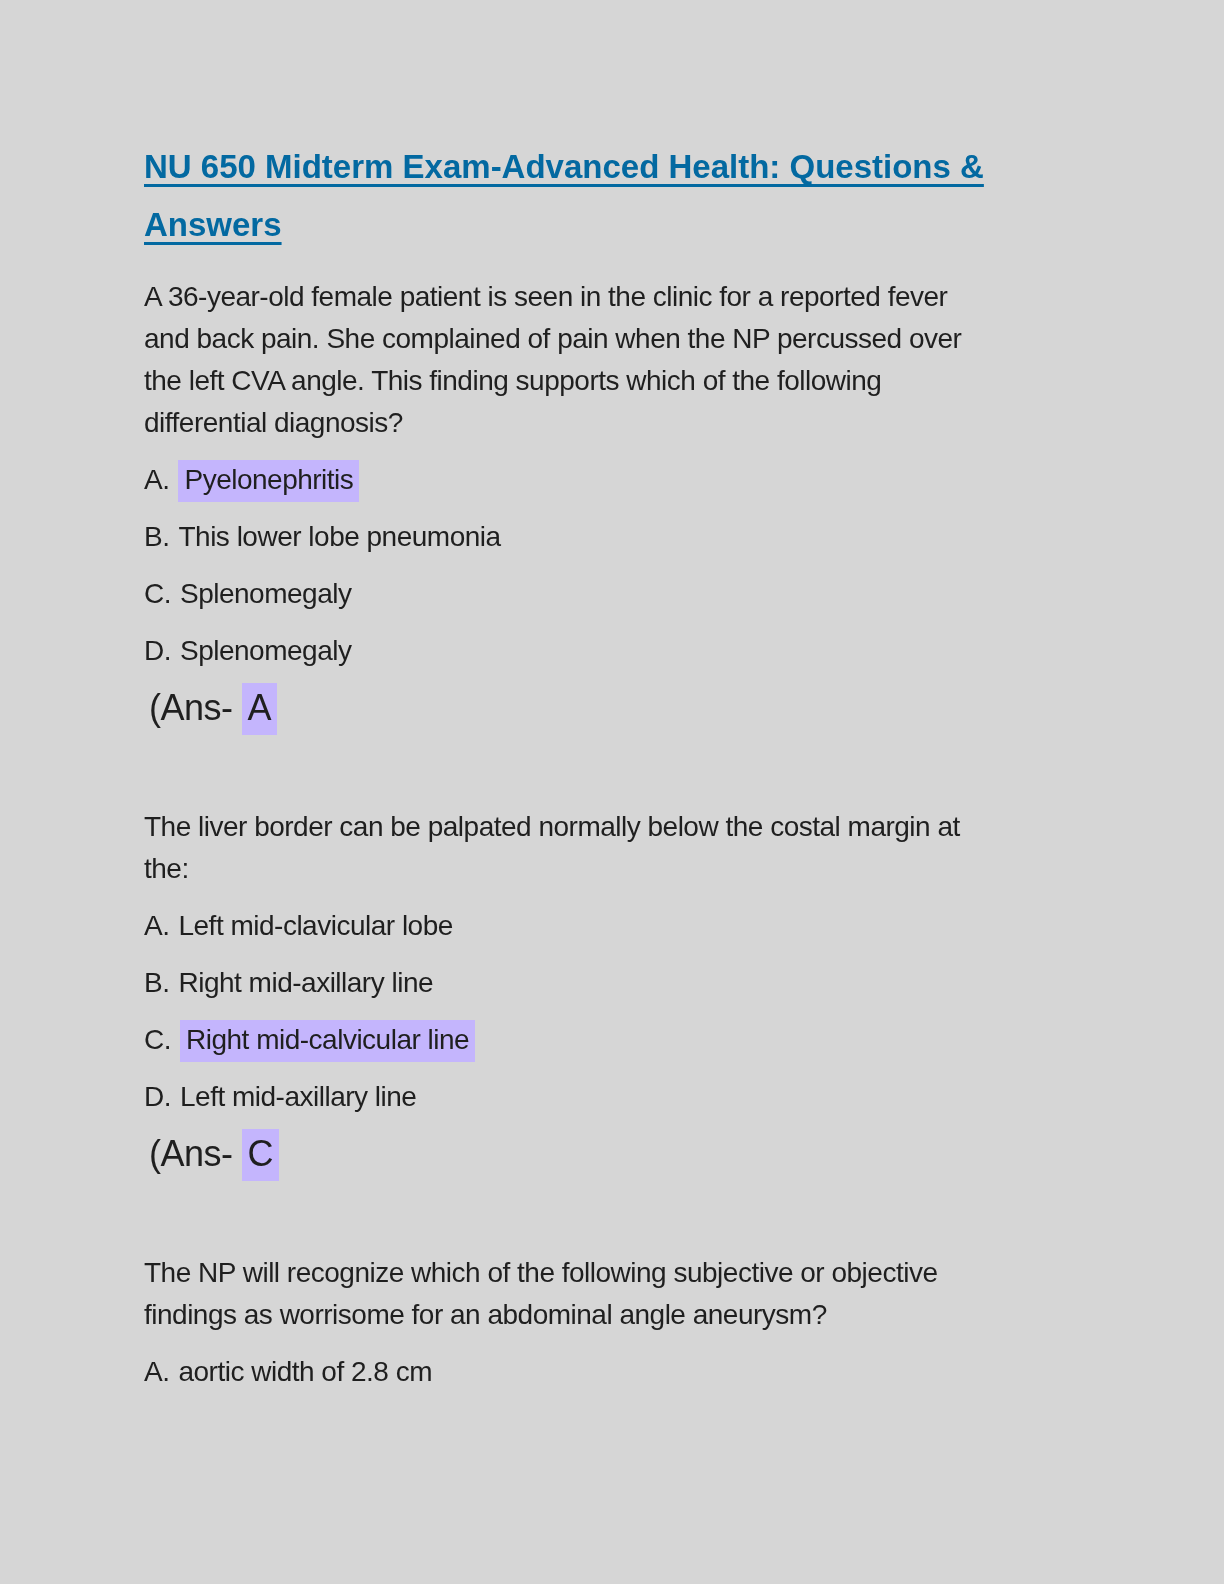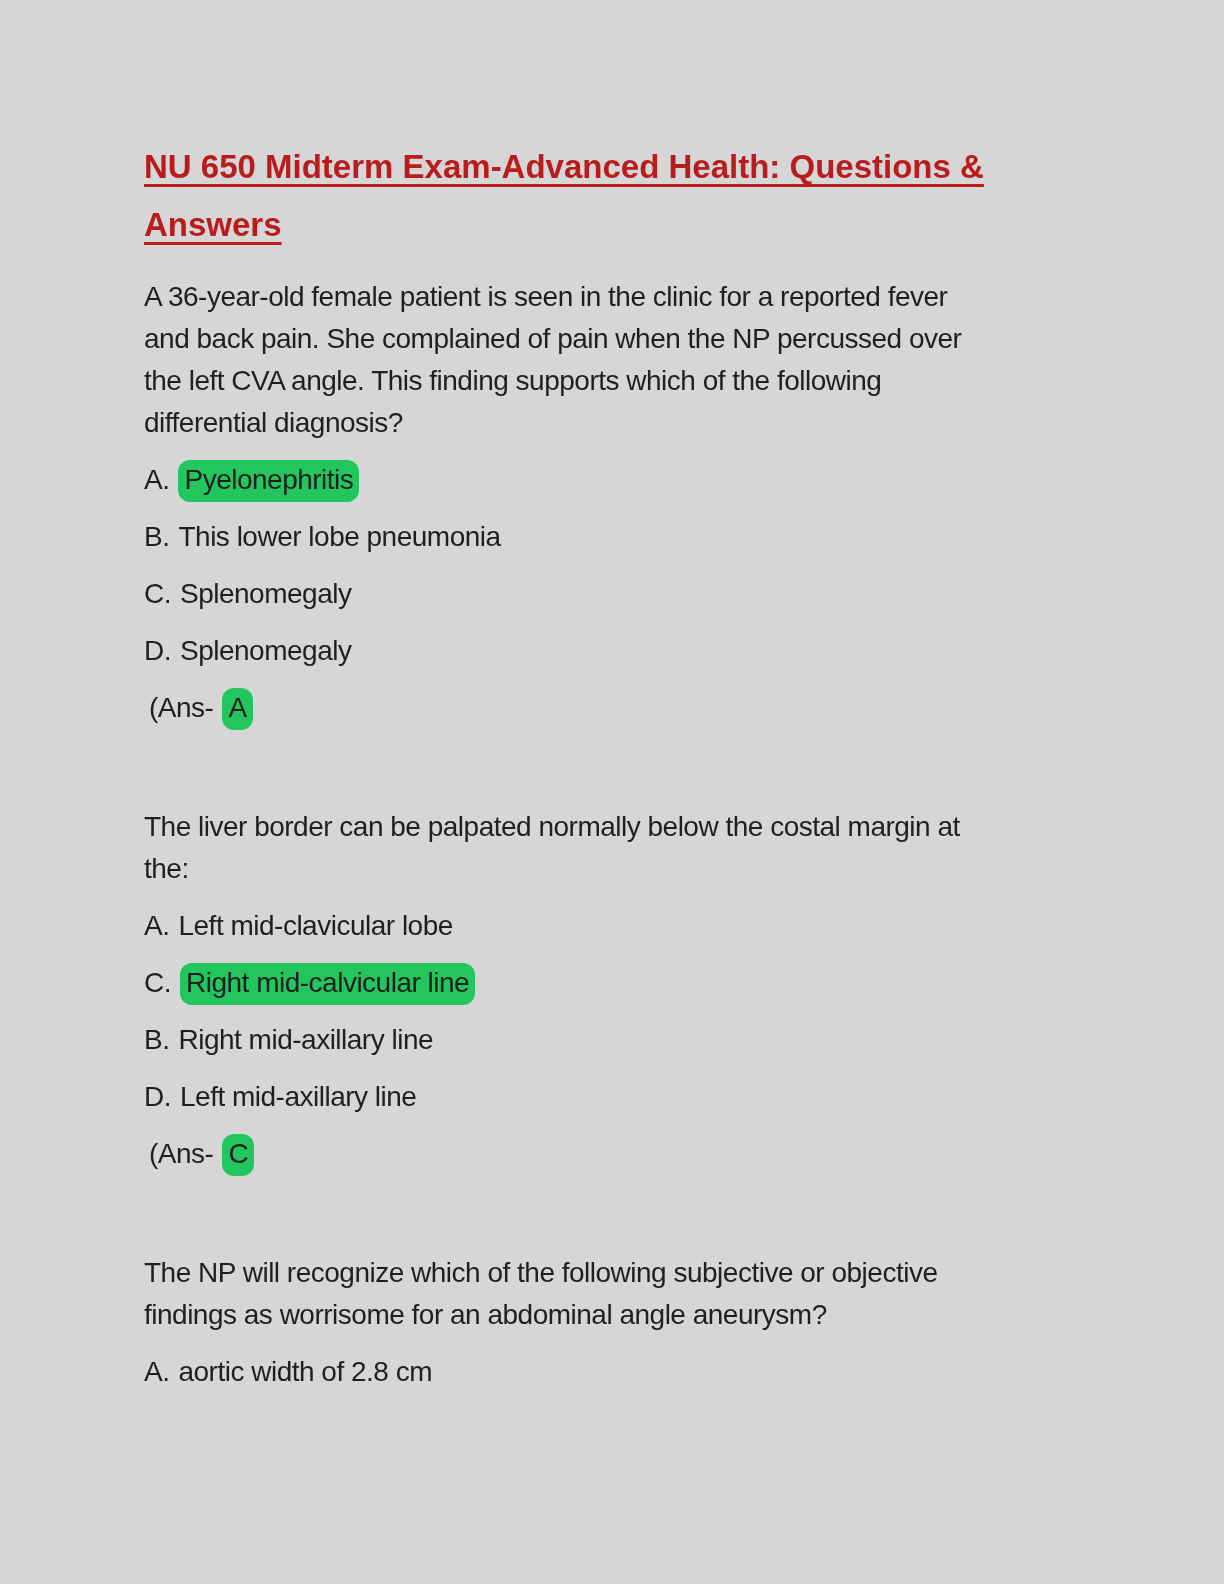--- a/index.html
+++ b/index.html
@@ -13,21 +13,21 @@
     font-family: "Liberation Sans", sans-serif;
     color: #1f1f1f;
     overflow: hidden;
   }
   .content { width: 854px; }
   .doc-title {
     margin: 0 0 22px 0;
     font-size: 33px;
     line-height: 58px;
     font-weight: bold;
-    color: #b91c1c;
+    color: #0369a1;
     text-decoration: underline;
     text-decoration-thickness: 3px;
     text-underline-offset: 6px;
   }
   .question { margin-top: 78px; }
   .question.first { margin-top: 0; }
   .qtext {
     margin: 0;
     font-size: 28px;
     line-height: 42px;
@@ -36,26 +36,25 @@
   .options { margin-top: 16px; }
   .option {
     margin-bottom: 17px;
     font-size: 28px;
     line-height: 40px;
     letter-spacing: -0.5px;
     white-space: nowrap;
   }
   .opt-letter { margin-right: 9px; }
   .hl {
-    background: #22c55e;
+    background: #c4b5fd;
     padding: 4px 6px 7px 6px;
-    border-radius: 12px;
   }
   .answer {
-    font-size: 28px;
+    font-size: 36px;
     line-height: 40px;
     letter-spacing: -0.5px;
     padding-left: 5px;
     margin-top: 0;
   }
   .answer-letter { margin-left: 9px; }
 </style>
 </head>
 <body>
 
@@ -85,24 +84,24 @@
       </div>
     </div>
 
     <div class="question">
       <p class="qtext">The liver border can be palpated normally below the costal margin at the:</p>
       <div class="options">
         <div class="option">
           <span class="opt-letter">A.</span><span>Left mid-clavicular lobe</span>
         </div>
         <div class="option">
-          <span class="opt-letter">C.</span><span class="hl">Right mid-calvicular line</span>
+          <span class="opt-letter">B.</span><span>Right mid-axillary line</span>
         </div>
         <div class="option">
-          <span class="opt-letter">B.</span><span>Right mid-axillary line</span>
+          <span class="opt-letter">C.</span><span class="hl">Right mid-calvicular line</span>
         </div>
         <div class="option">
           <span class="opt-letter">D.</span><span>Left mid-axillary line</span>
         </div>
       </div>
       <div class="answer">
         <span>(Ans-</span><span class="hl answer-letter">C</span>
       </div>
     </div>
 

